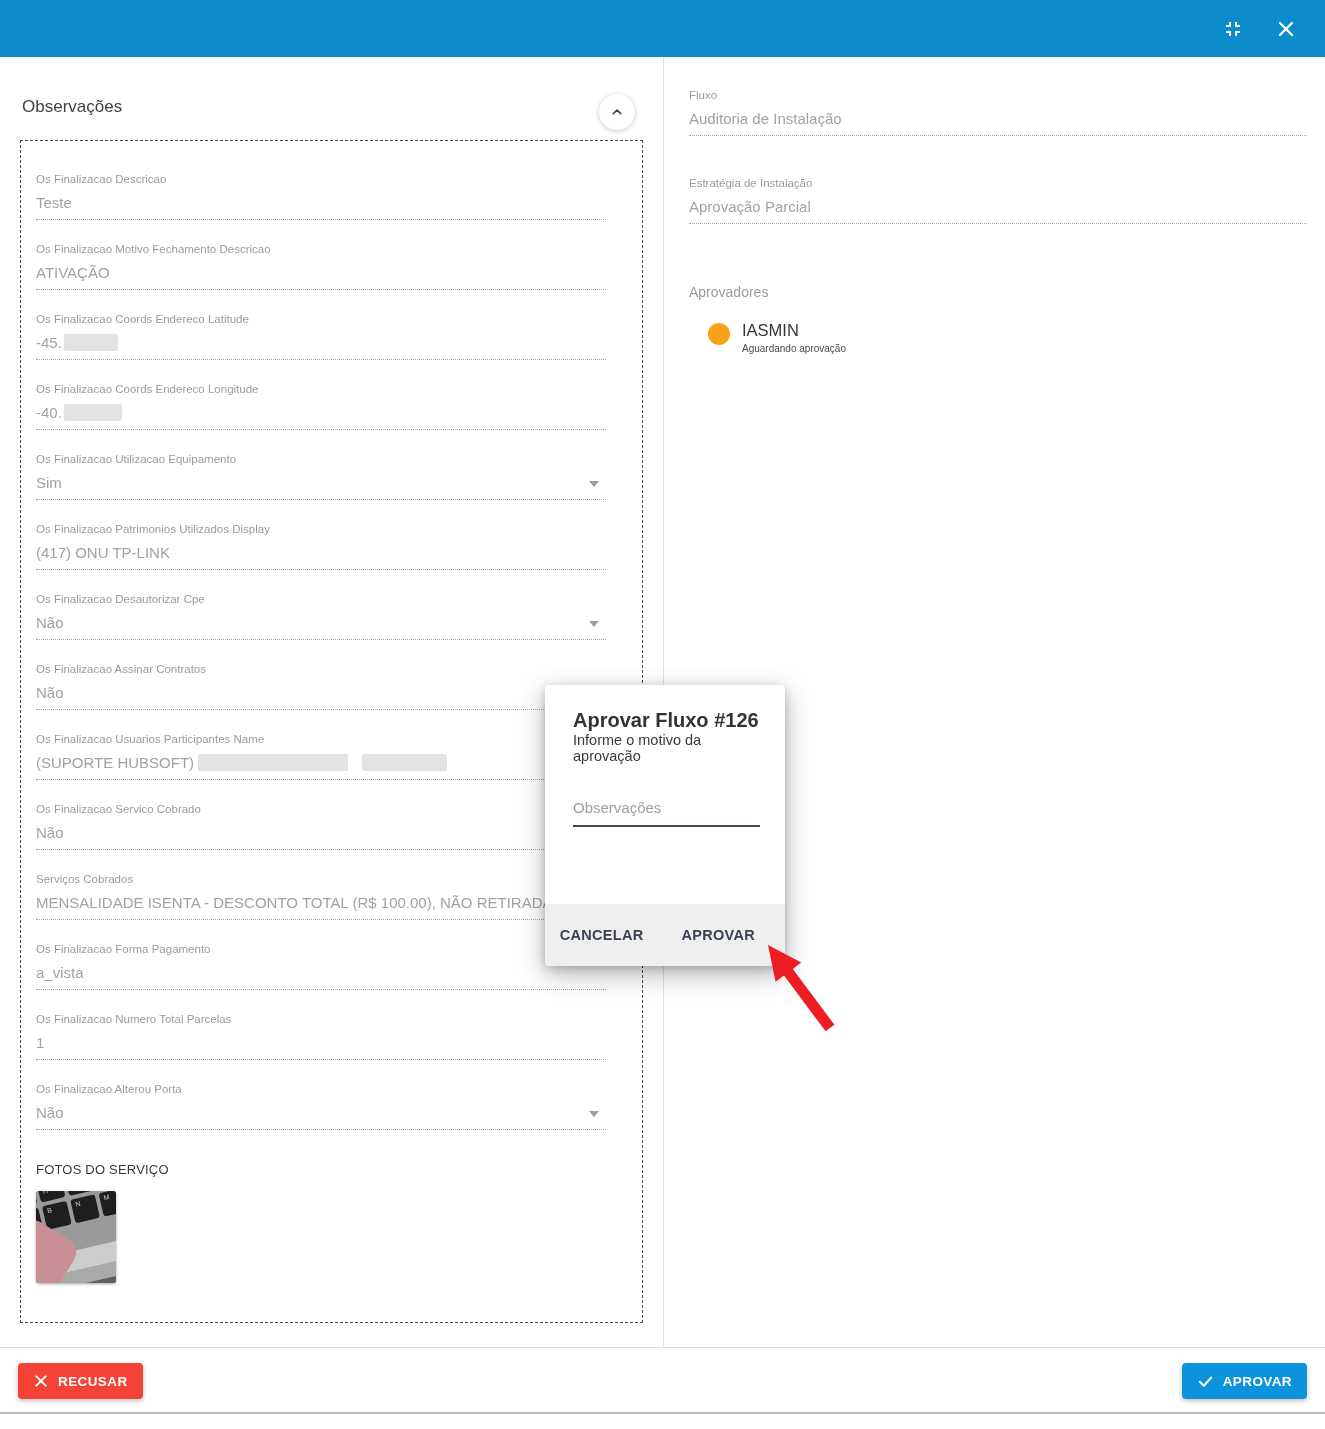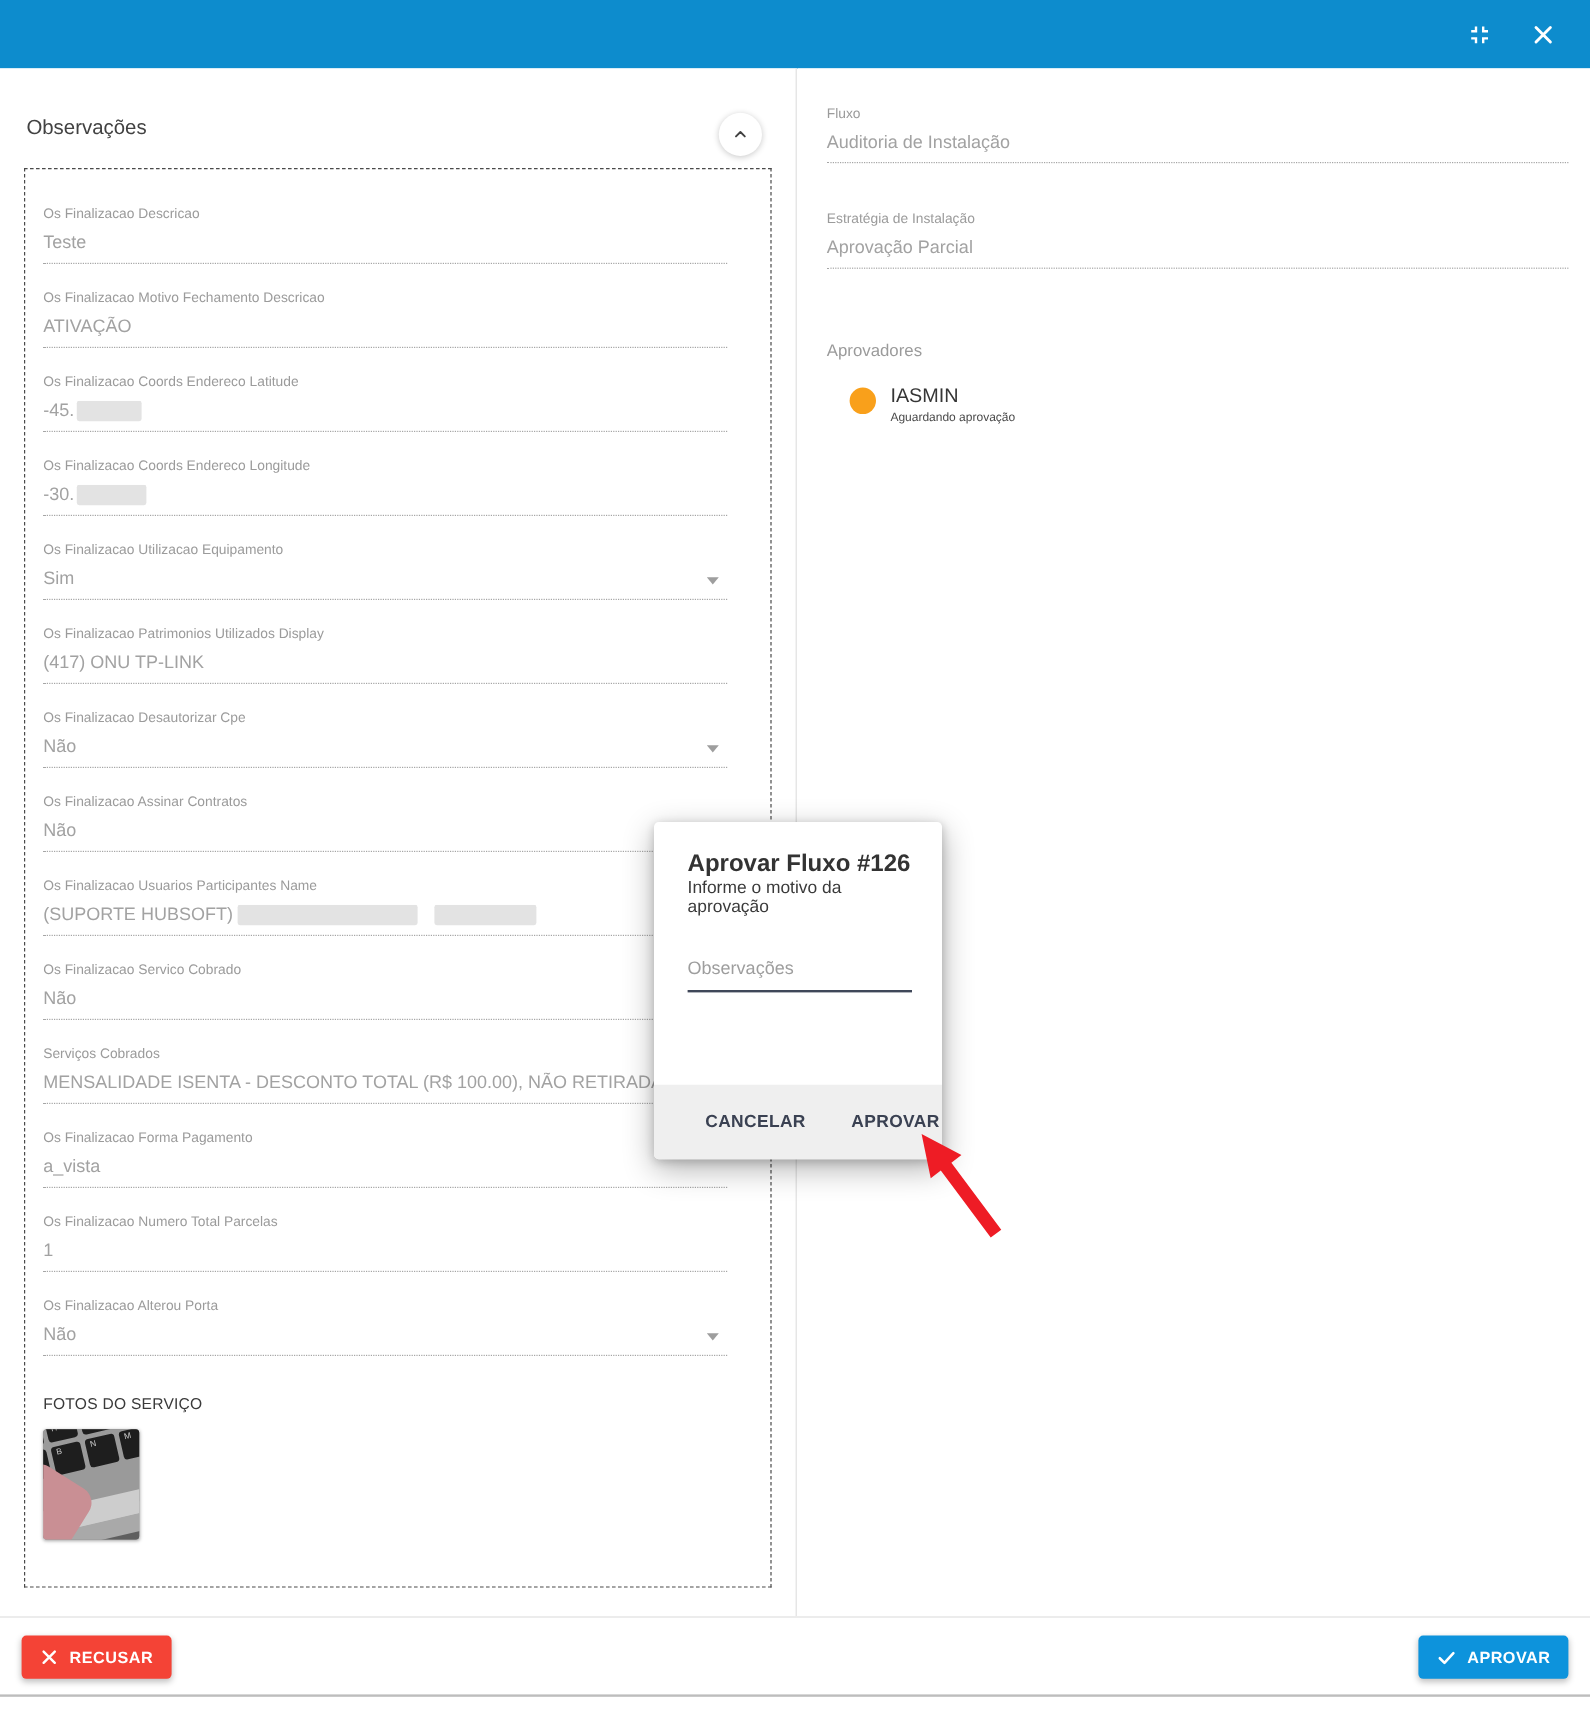--- a/index.html
+++ b/index.html
@@ -65,21 +65,21 @@
   
   .modal { position:absolute; left:545px; top:685px; width:240px; height:281px; background:#fff; border-radius:4px;
            box-shadow:0 8px 26px rgba(0,0,0,.3), 0 2px 8px rgba(0,0,0,.18); z-index:10; }
   .modal-body { padding:24px 25px 0 28px; }
   .modal-title { font-size:20px; font-weight:700; color:#333; }
   .modal-subtitle { font-size:14.5px; color:#3a3a3a; }
   .obs-input { margin-top:31px; width:100%; border:none; outline:none; border-bottom:2px solid #3f4759;
                font-family:"Liberation Sans", sans-serif; font-size:15px; color:#424242; padding:4px 0 9px; background:transparent; }
   .obs-input::placeholder { color:#9e9e9e; }
   .modal-footer { position:absolute; left:0; bottom:0; width:100%; height:62px; background:#efefef; border-radius:0 0 4px 4px;
-                  display:flex; align-items:center; justify-content:flex-end; gap:34px; }
+                  display:flex; align-items:center; justify-content:flex-end; gap:34px; padding-right:28px; }
   .m-btn { background:none; border:none; font-family:"Liberation Sans", sans-serif; font-size:14.5px; font-weight:700;
            color:#3a4152; letter-spacing:.3px; cursor:pointer; padding:8px 2px; }
 
   .red-arrow { position:absolute; left:740px; top:930px; width:120px; height:110px; z-index:11; pointer-events:none; }
 
   
   .actionbar { position:absolute; left:0; top:1347px; width:1325px; height:67px; background:#fff;
                border-top:1px solid #e0e0e0; border-bottom:2px solid #bdbdbd; }
   .btn { position:absolute; top:15px; height:36px; border:none; border-radius:4px; color:#fff; font-family:"Liberation Sans", sans-serif;
          font-size:13.5px; font-weight:700; letter-spacing:.4px; display:flex; align-items:center; gap:9px; padding:0 15px;
@@ -121,21 +121,21 @@
         <div class="f-value"><span>ATIVAÇÃO</span></div>
       </div>
 
       <div class="field-row">
         <div class="f-label">Os Finalizacao Coords Endereco Latitude</div>
         <div class="f-value"><span>-45.</span><span class="redact w54"></span></div>
       </div>
 
       <div class="field-row">
         <div class="f-label">Os Finalizacao Coords Endereco Longitude</div>
-        <div class="f-value"><span>-30.</span><span class="redact w58"></span></div>
+        <div class="f-value"><span>-40.</span><span class="redact w58"></span></div>
       </div>
 
       <div class="field-row">
         <div class="f-label">Os Finalizacao Utilizacao Equipamento</div>
         <div class="f-value"><span>Sim</span><span class="dd-arrow"></span></div>
       </div>
 
       <div class="field-row">
         <div class="f-label">Os Finalizacao Patrimonios Utilizados Display</div>
         <div class="f-value"><span>(417) ONU TP-LINK</span></div>

